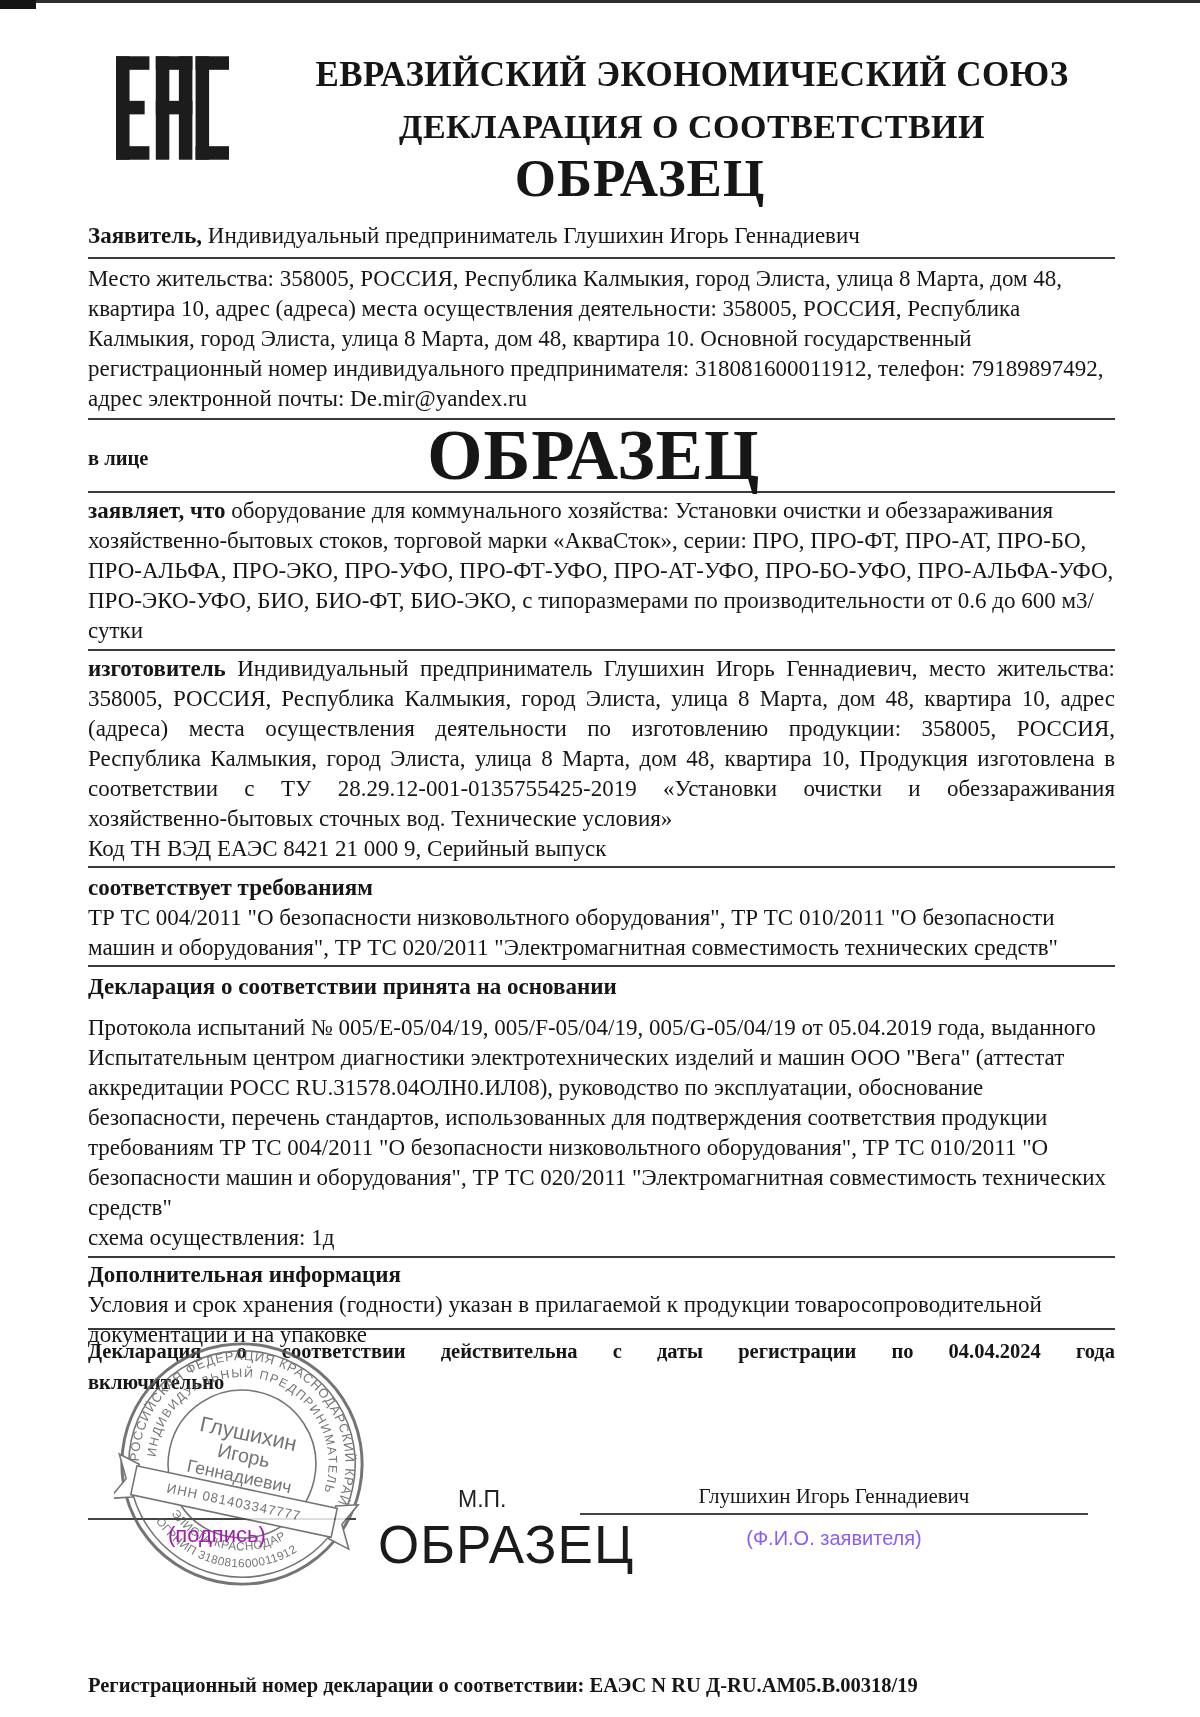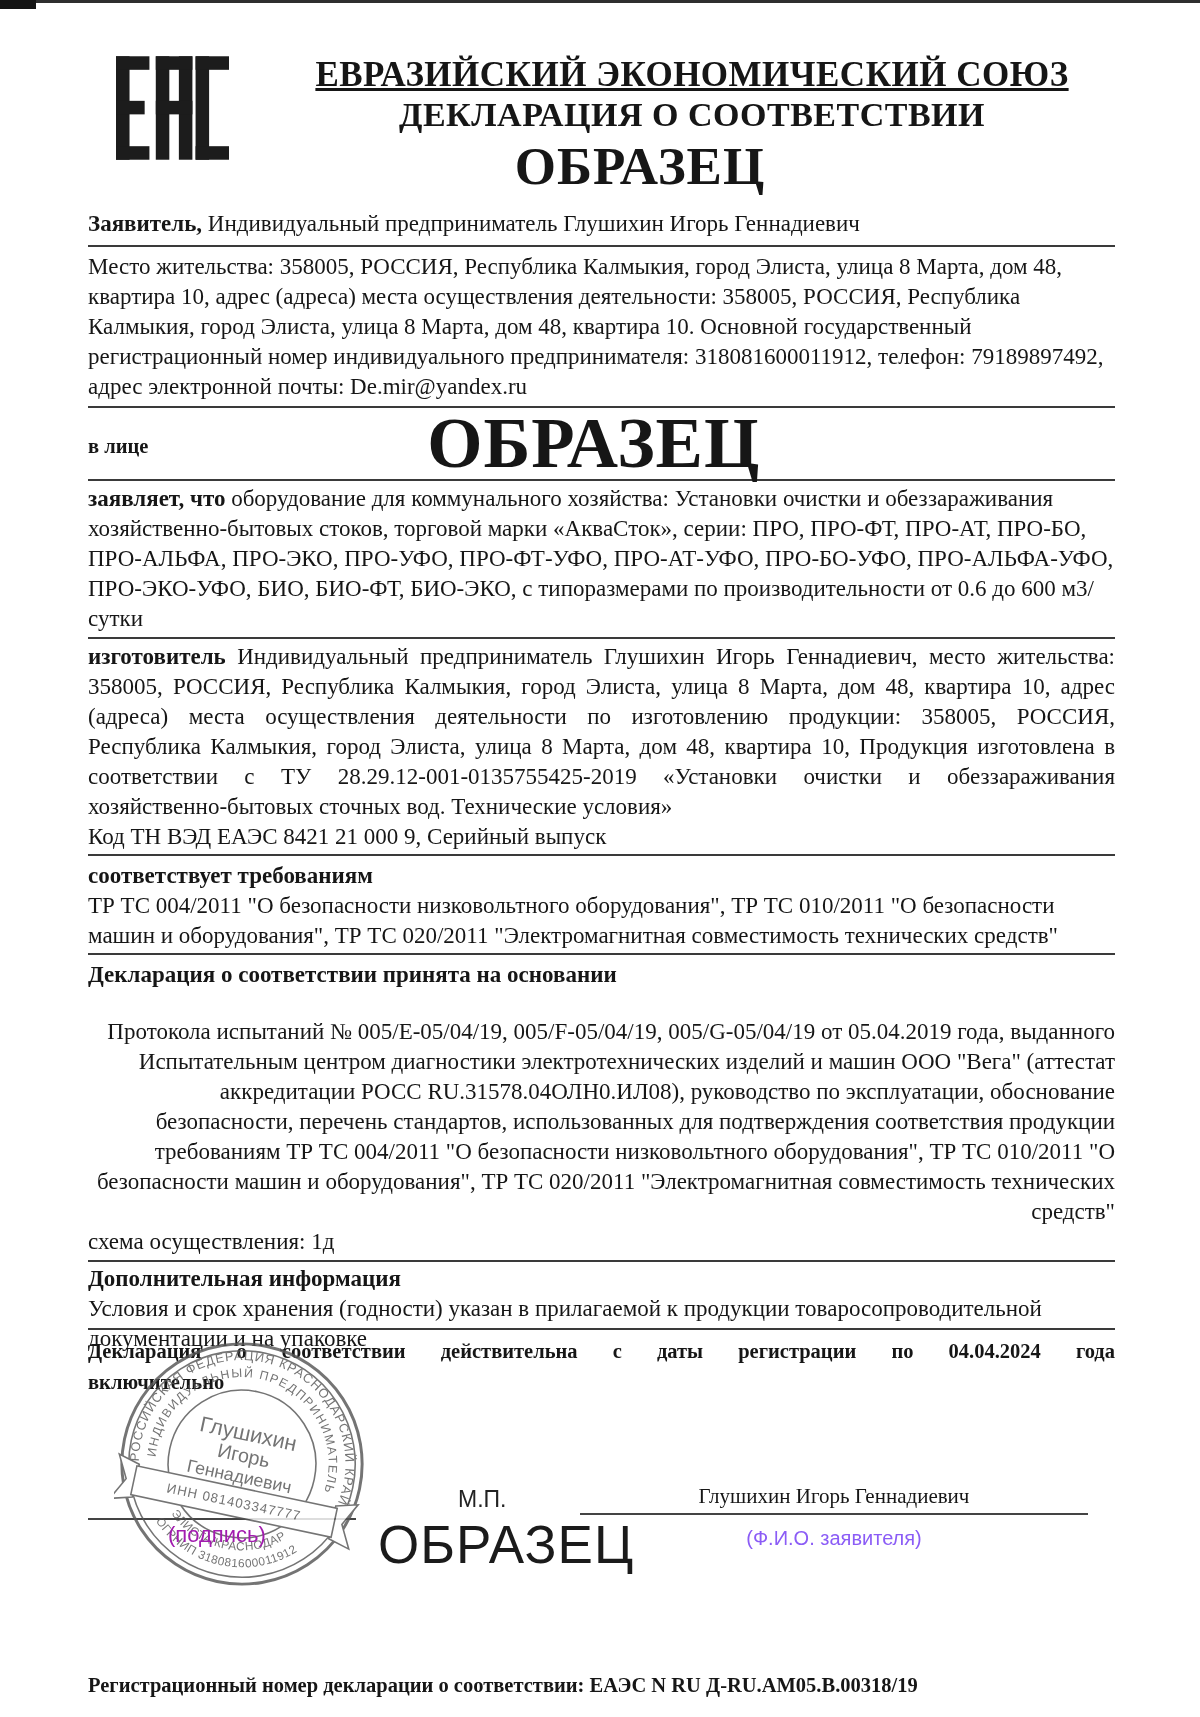--- a/index.html
+++ b/index.html
@@ -10,36 +10,36 @@
     font-family:"Liberation Serif","DejaVu Serif",serif;
     color:#161616;
     overflow:hidden;
   }
   .scan-top{position:absolute;top:0;left:0;width:100%;height:3px;background:#2e2e2e;}
   .scan-corner{position:absolute;top:0;left:0;width:36px;height:9px;background:#141414;}
   .content{padding:0 85px 0 88px;}
   .doc-header{display:flex;align-items:flex-start;padding-top:56px;}
   .eac-logo{margin-left:28px;flex:0 0 auto;}
   .titles{flex:1;text-align:center;margin-left:40px;line-height:1.08;}
-  .title-l1{font-size:35px;font-weight:bold;letter-spacing:.5px;white-space:nowrap;text-decoration:underline;}
-  .title-l2{font-size:34px;font-weight:bold;letter-spacing:.5px;margin-top:3px;}
+  .title-l1{font-size:35px;font-weight:bold;letter-spacing:.5px;white-space:nowrap;}
+  .title-l2{font-size:34px;font-weight:bold;letter-spacing:.5px;margin-top:15px;}
   .obrazec-1{font-size:53px;font-weight:bold;margin-top:4px;transform:translateX(-52px);letter-spacing:1px;}
   .body-text{font-size:23px;line-height:30px;}
   .applicant{margin-top:14px;}
   b{font-weight:bold;}
   .rule{border:none;border-top:2.5px solid #3a3a3a;margin:0;}
   .rule.m-t6{margin-top:6px;}
   .addr{margin-top:5px;}
   .vlice-row{display:flex;align-items:center;height:71px;}
   .vlice-label{font-weight:bold;font-size:20.5px;margin-bottom:-6px;}
   .obrazec-2{flex:1;text-align:center;font-size:71px;font-weight:bold;letter-spacing:1px;transform:translateX(-38px);line-height:71px;}
   .just{text-align:justify;}
   .para{margin-top:3px;}
   .sec-head{font-weight:bold;margin-top:5px;}
-  .gap-para{margin-top:27px;text-align:right;}
+  .gap-para{margin-top:11px;}
   .bottom-block{position:absolute;top:1328px;left:88px;right:85px;}
   .validity-l1{font-weight:bold;font-size:20.5px;line-height:31px;text-align:justify;text-align-last:justify;margin-top:6px;}
   .validity-l2{font-weight:bold;font-size:20.5px;line-height:31px;}
   .sig-area{position:relative;height:158px;font-size:20.5px;}
   .sig-line-left{position:absolute;top:120px;left:0;width:268px;border-top:2px solid #444;}
   .sig-label{position:absolute;top:124px;left:80px;z-index:6;
     font-family:"Liberation Sans","DejaVu Sans",sans-serif;font-size:22px;color:#a21caf;}
   .mp{position:absolute;top:88px;left:370px;font-family:"Liberation Sans","DejaVu Sans",sans-serif;font-size:23px;color:#222;}
   .obrazec-3{position:absolute;top:116px;left:290px;font-family:"Liberation Sans","DejaVu Sans",sans-serif;
     font-size:53px;color:#1b1b1b;letter-spacing:1px;}

